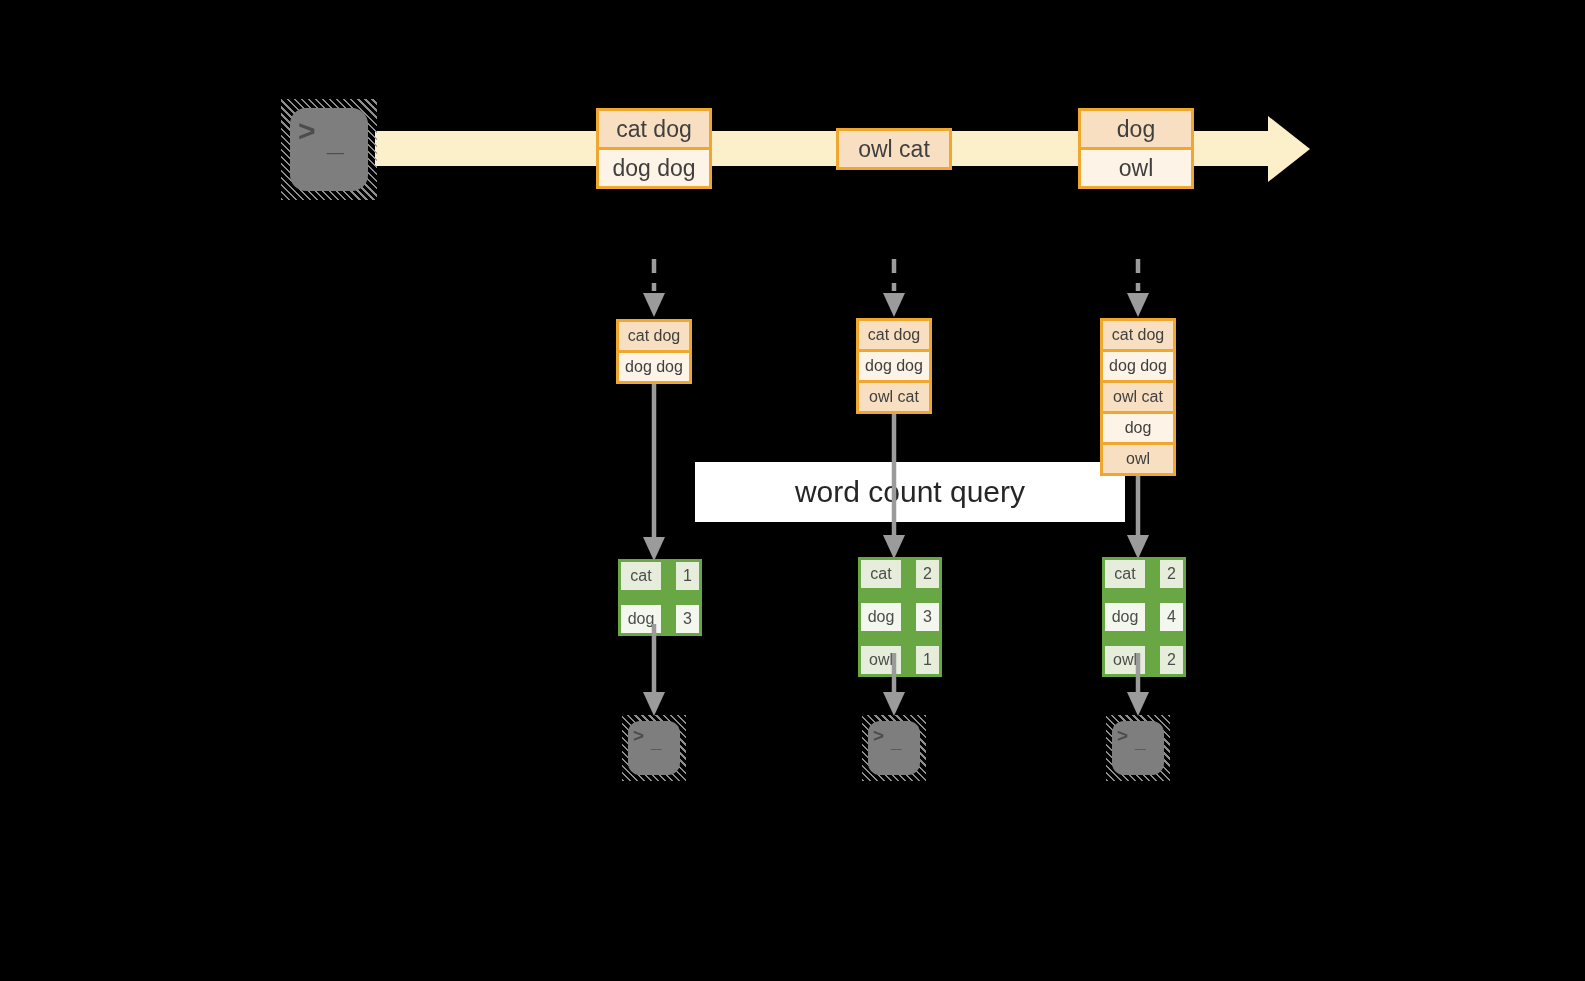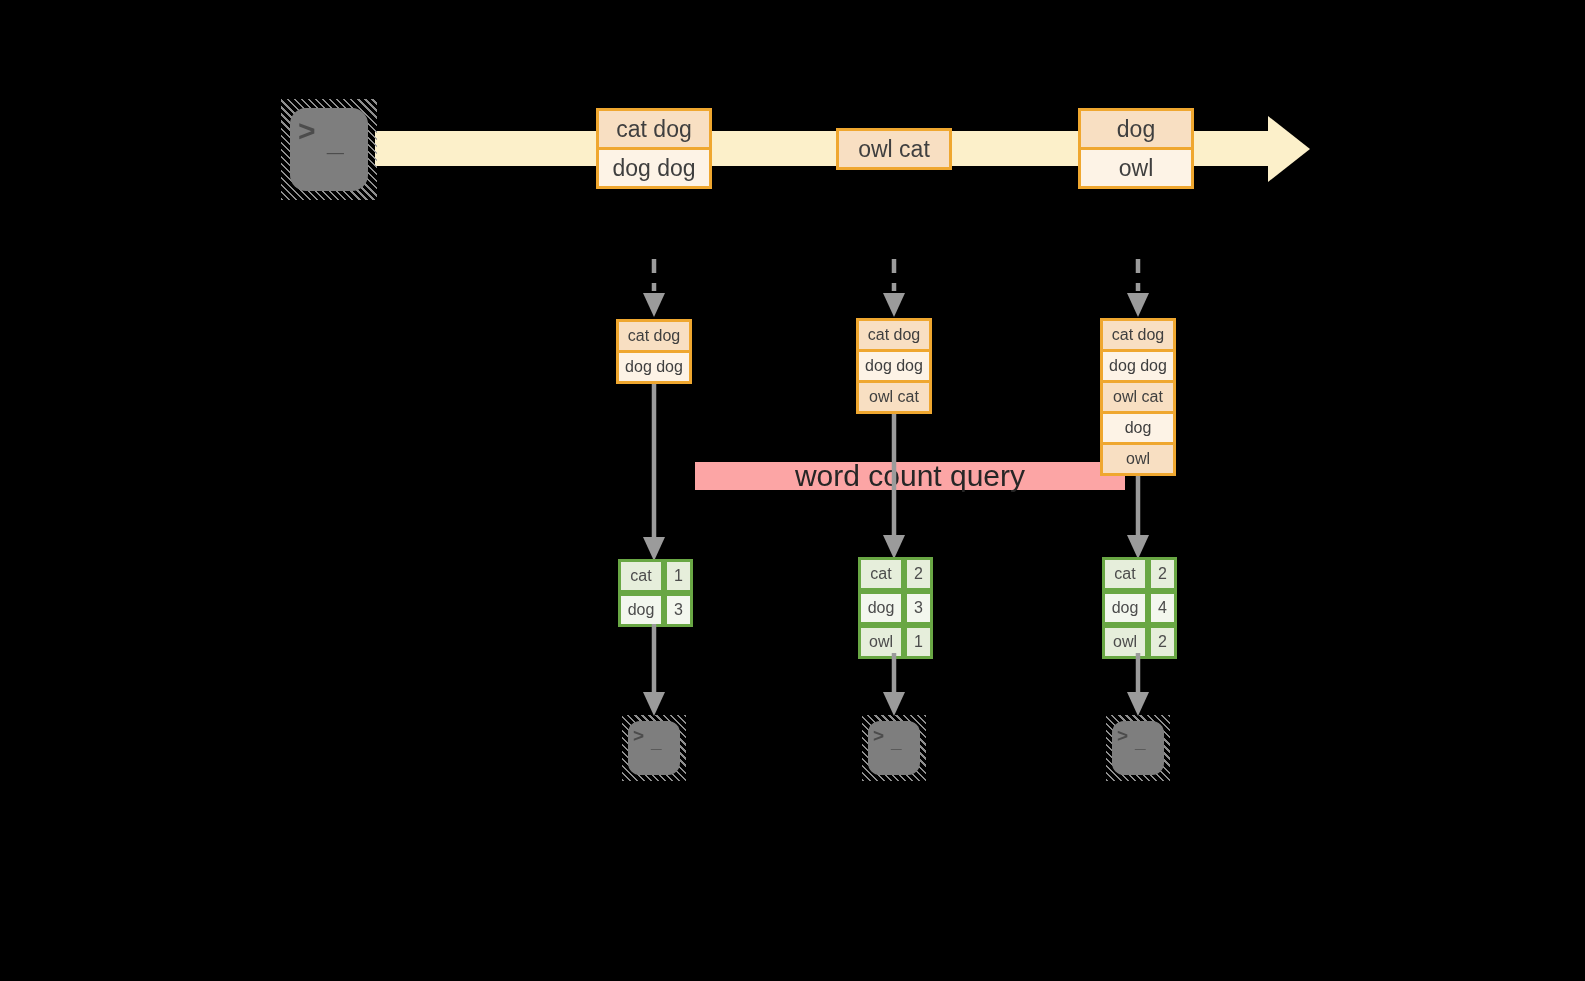--- a/index.html
+++ b/index.html
@@ -42,32 +42,32 @@
   .recbox{position:absolute;display:grid;gap:3px;padding:3px;background:var(--record-border);}
   .rec-cell{display:flex;align-items:center;justify-content:center;color:var(--ink);}
   .recbox>.rec-cell:nth-child(odd){background:var(--record-fill-a);}
   .recbox>.rec-cell:nth-child(even){background:var(--record-fill-b);}
   .tl-box{width:110px;grid-auto-rows:36px;font-size:23px;}
   .tl-1{left:596px;top:108px;} .tl-2{left:836px;top:128px;} .tl-3{left:1078px;top:108px;}
   .stack{width:70px;grid-auto-rows:28px;font-size:16px;}
   .stack-1{left:616px;top:319px;} .stack-2{left:856px;top:318px;} .stack-3{left:1100px;top:318px;}
 
   
-  .banner{position:absolute;left:695px;top:462px;width:430px;height:28px;background:#fca5a5;
+  .banner{position:absolute;left:695px;top:462px;width:430px;height:60px;background:#ffffff;
     display:flex;align-items:center;justify-content:center;}
   .banner span{font-size:30px;color:#262626;}
 
   
   .arr{position:absolute;}
   .arrow-line{stroke:var(--arrow-gray);stroke-width:4.5;fill:none;}
   .arrow-head{fill:var(--arrow-gray);stroke:none;}
   .dash{stroke-dasharray:14 10;}
 
   
-  .gtable{position:absolute;display:grid;grid-template-columns:40px 23px;gap:6px;padding:3px;background:var(--table-border);}
+  .gtable{position:absolute;display:grid;grid-template-columns:40px 23px;gap:15px;padding:3px;background:var(--table-border);}
   .wc-cell{height:28px;display:flex;align-items:center;justify-content:center;font-size:16px;color:#4c4c4c;}
   .gtable>div:nth-child(4n+1),.gtable>div:nth-child(4n+2){background:var(--table-fill-a);}
   .gtable>div:nth-child(4n+3),.gtable>div:nth-child(4n+4){background:var(--table-fill-b);}
   .gt-1{left:618px;top:559px;} .gt-2{left:858px;top:557px;} .gt-3{left:1102px;top:557px;}
 </style>
 </head>
 <body>
 
 <div id="canvas">
 

